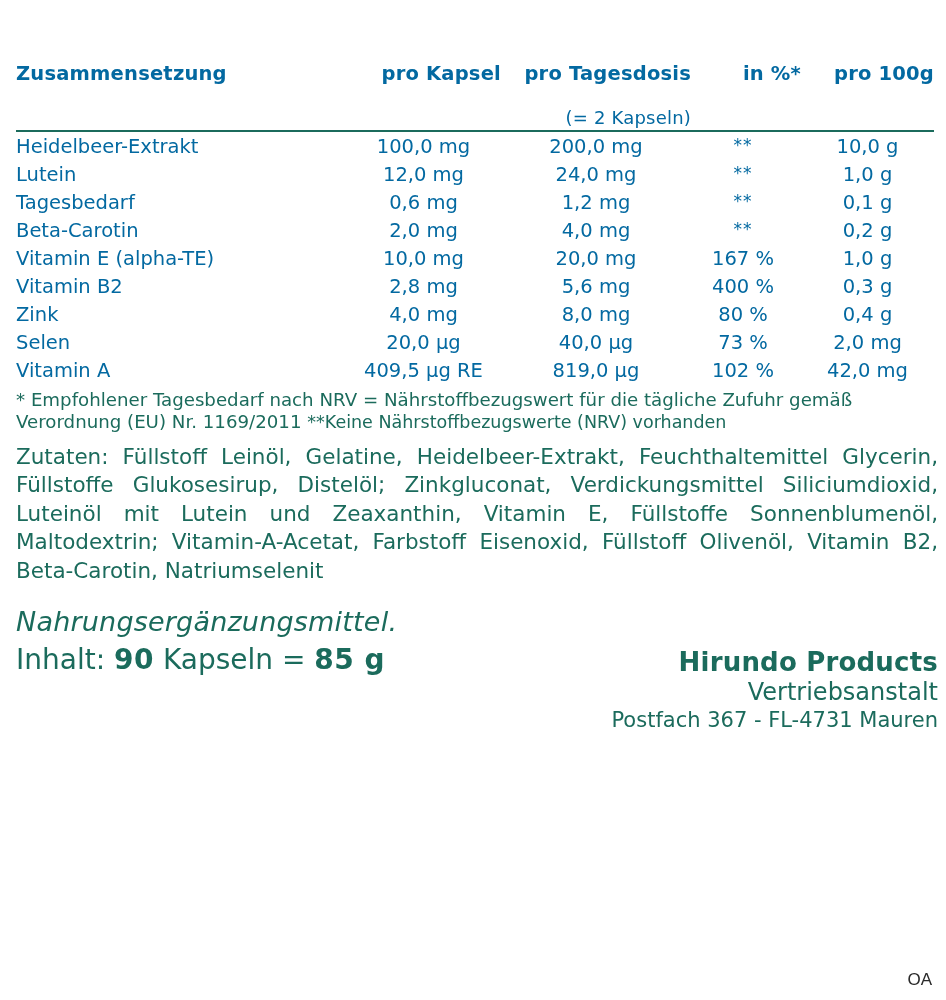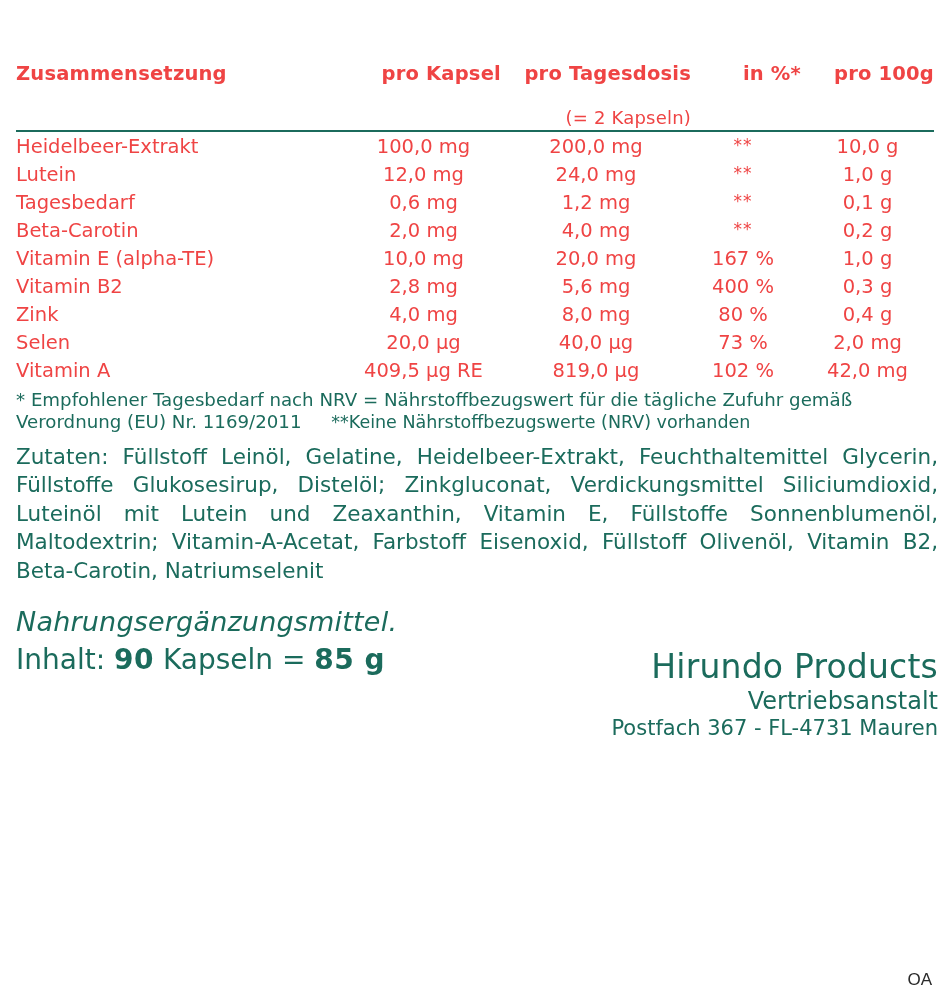--- a/index.html
+++ b/index.html
@@ -20,21 +20,21 @@
     left: 0; top: 0;
     width: 946px;
     height: 1000px;
     box-sizing: border-box;
     padding: 62px 14px 0 16px;
   }
   table.nutr {
     width: 918px;
     border-collapse: collapse;
     font-size: 19.5px;
-    color: #ef4444;
+    color: #0369a1;
   }
   table.nutr th {
     font-weight: bold;
     text-align: right;
     padding: 0 0 2px 0;
     vertical-align: top;
     font-size: 19.5px;
     letter-spacing: 0.2px;
   }
   table.nutr th.first {
@@ -84,21 +84,20 @@
   .footnote {
     font-size: 18.2px;
     line-height: 1.22;
     text-align: justify;
     margin-top: 5px;
     width: 918px;
     color: #1b6b5c;
   }
   .footnote .nb {
     font-size: 17.5px;
-    margin-left: 24px;
   }
   .ingredients {
     margin-top: 9px;
     width: 922px;
     font-size: 21.5px;
     line-height: 1.33;
     text-align: justify;
     text-justify: inter-word;
     color: #1b6b5c;
   }
@@ -128,22 +127,22 @@
     font-size: 28px;
     font-weight: bold;
     letter-spacing: 0.5px;
   }
   .company {
     text-align: right;
     line-height: 1.22;
     padding-top: 2px;
   }
   .company .cname {
-    font-size: 33px;
-    font-weight: normal;
+    font-size: 26px;
+    font-weight: bold;
     letter-spacing: 0.2px;
   }
   .company .cline2 {
     font-size: 24px;
   }
   .company .cline3 {
     font-size: 21px;
   }
   .corner-mark {
     position: absolute;

